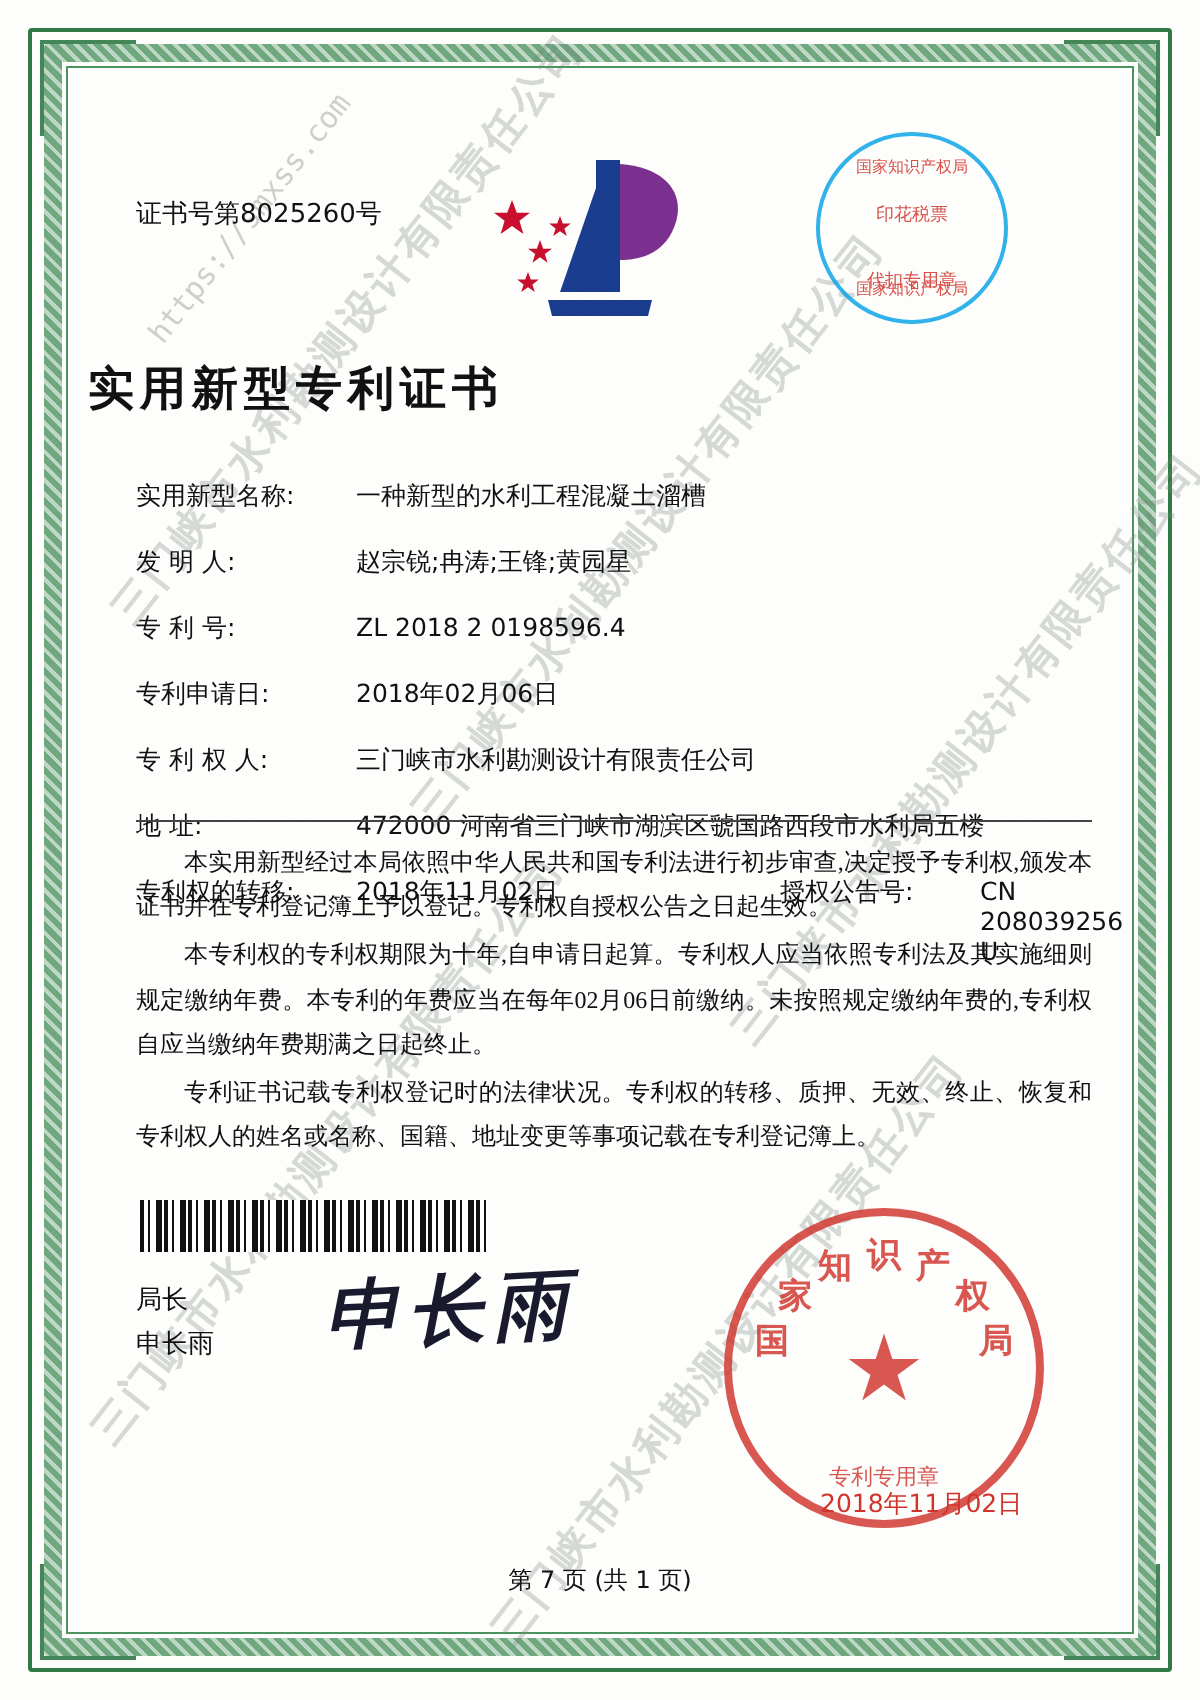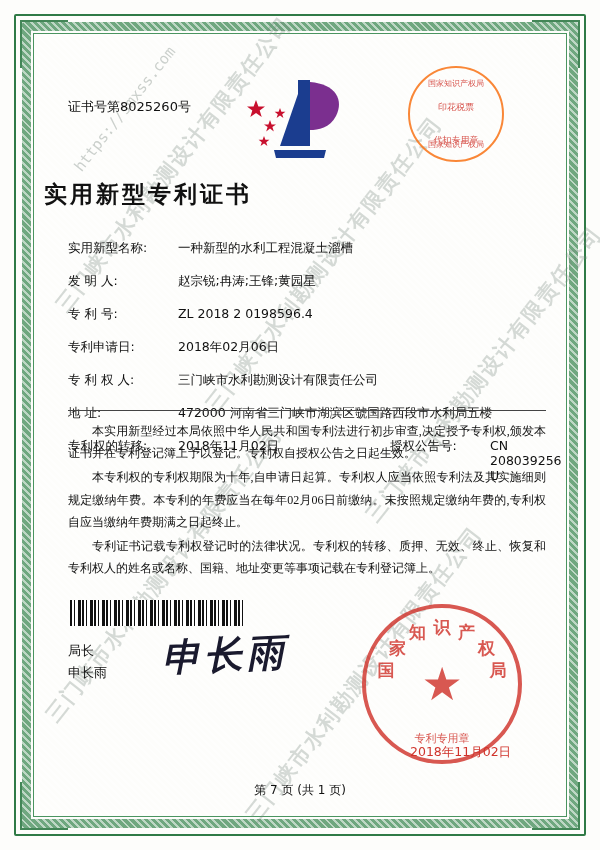--- a/index.html
+++ b/index.html
@@ -293,21 +293,21 @@
     font-family: "DejaVu Sans", sans-serif;
   }
 
   
   .seal-small {
     position: absolute;
     right: 52px;
     top: 22px;
     width: 92px;
     height: 92px;
-    border: 2px solid #f97316;
+    border: 2px solid #0ea5e9;
     border-radius: 50%;
     opacity: 0.85;
   }
   .seal-small-line {
     position: absolute;
     left: 50%;
     transform: translateX(-50%);
     font-size: 9px;
     color: #d0342c;
     white-space: nowrap;

